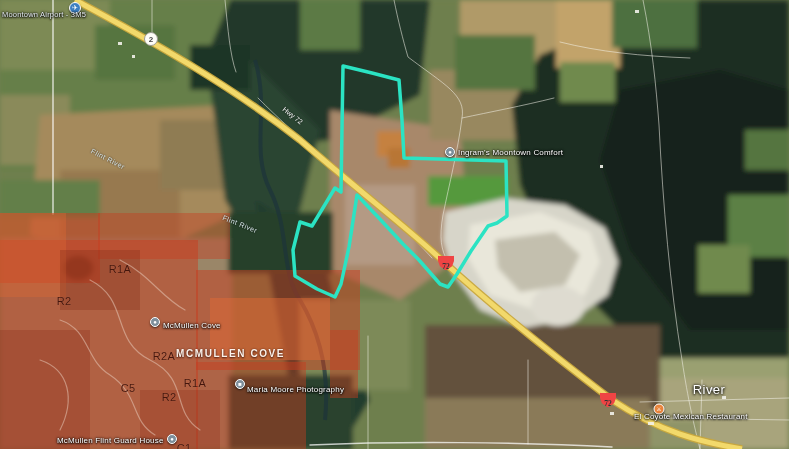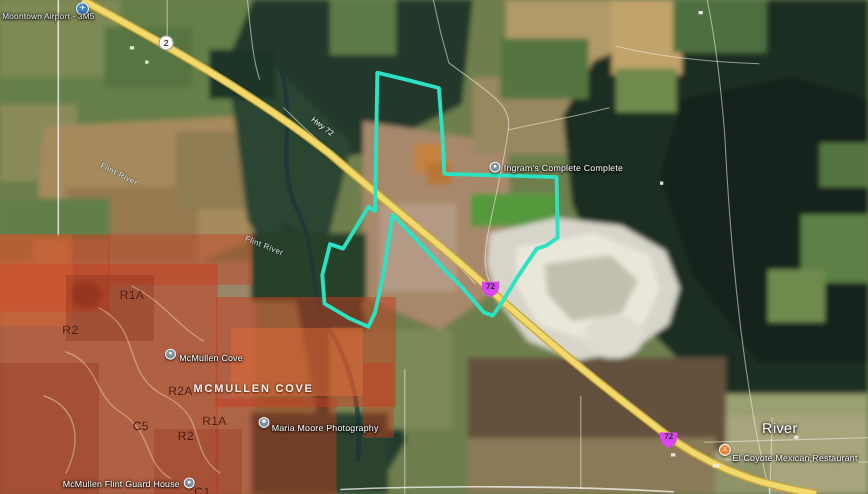--- a/index.html
+++ b/index.html
@@ -53,26 +53,27 @@
   .pin-restaurant{background:var(--restaurant-pin);width:11px;height:11px;}
   
   .shield-circle{
     position:absolute;width:14px;height:14px;border-radius:50%;
     background:#fdfdf8;border:1px solid #9a9a90;box-sizing:border-box;
     transform:translate(-50%,-50%);
     display:flex;align-items:center;justify-content:center;
     font-size:8px;font-weight:700;color:#444;
   }
   .shield-us{
-    position:absolute;width:16px;height:15px;background:#d946ef;
+    position:absolute;width:16px;height:15px;background:#ef4444;
     transform:translate(-50%,-50%);
     clip-path:polygon(8% 4%, 92% 4%, 100% 0, 100% 36%, 88% 72%, 50% 100%, 12% 72%, 0 36%, 0 0);
-    display:flex;align-items:flex-start;justify-content:center;
+    display:flex;align-items:flex-end;justify-content:center;
     font-size:7.5px;font-weight:700;color:#333;
     filter:drop-shadow(0 1px 1px rgba(0,0,0,.5));
+    font-family:Liberation Serif, serif;
   }
   
   .parcel-outline{fill:none;stroke:var(--parcel-outline);stroke-width:3.5;stroke-linejoin:round;stroke-linecap:round;}
   .hwy-casing{fill:none;stroke:var(--highway-casing);stroke-width:7.5;opacity:.95;}
   .hwy-fill{fill:none;stroke:var(--highway-fill);stroke-width:5;}
   .zone-rect{fill:var(--zoning-fill);}
   .zone-bright{fill:var(--zoning-bright);}
   .road{fill:none;stroke:#fff;stroke-width:1.5;opacity:.72;stroke-linecap:round;}
   .road-thin{fill:none;stroke:#f4f2ea;stroke-width:1;opacity:.55;stroke-linecap:round;}
   .sub-street{fill:none;stroke:#ecd2c2;stroke-width:1.2;opacity:.5;stroke-linecap:round;}
@@ -239,35 +240,35 @@
       <span>72</span>
     </div>
 
   <div class="lbl poi-label airport-label" style="left:2px;top:10px">Moontown Airport - 3M5</div>
 
   <div class="lbl road-label" style="left:281px;top:112px;transform:rotate(38deg)">Hwy 72</div>
 
   <div class="lbl river-label centered" style="left:108px;top:159px;transform:translate(-50%,-50%) rotate(27deg)">Flint River</div>
   <div class="lbl river-label centered" style="left:240px;top:224px;transform:translate(-50%,-50%) rotate(22deg)">Flint River</div>
 
-  <div class="lbl poi-label" style="left:458px;top:148px">Ingram's Complete Complete</div>
+  <div class="lbl poi-label" style="left:458px;top:148px">Ingram's Moontown Comfort</div>
 
   <div class="lbl poi-label" style="left:163px;top:321px">McMullen Cove</div>
 
   <div class="lbl nbhd-label" style="left:176px;top:348px">MCMULLEN COVE</div>
 
   <div class="lbl zone-label centered" style="left:120px;top:269px">R1A</div>
   <div class="lbl zone-label centered" style="left:64px;top:301px">R2</div>
   <div class="lbl zone-label centered" style="left:164px;top:356px">R2A</div>
   <div class="lbl zone-label centered" style="left:128px;top:388px">C5</div>
   <div class="lbl zone-label centered" style="left:195px;top:383px">R1A</div>
   <div class="lbl zone-label centered" style="left:169px;top:397px">R2</div>
   <div class="lbl zone-label centered" style="left:184px;top:448px">C1</div>
 
   <div class="lbl poi-label" style="left:247px;top:385px">Maria Moore Photography</div>
 
   <div class="lbl poi-label" style="left:57px;top:436px">McMullen Flint Guard House</div>
 
   <div class="lbl town-label centered" style="left:709px;top:389px">River</div>
 
-  <div class="lbl poi-label" style="left:666px;top:412px">El Coyote Mexican Restaurant</div>
+  <div class="lbl poi-label" style="left:634px;top:412px">El Coyote Mexican Restaurant</div>
 
 </div>
 
 </body></html>

